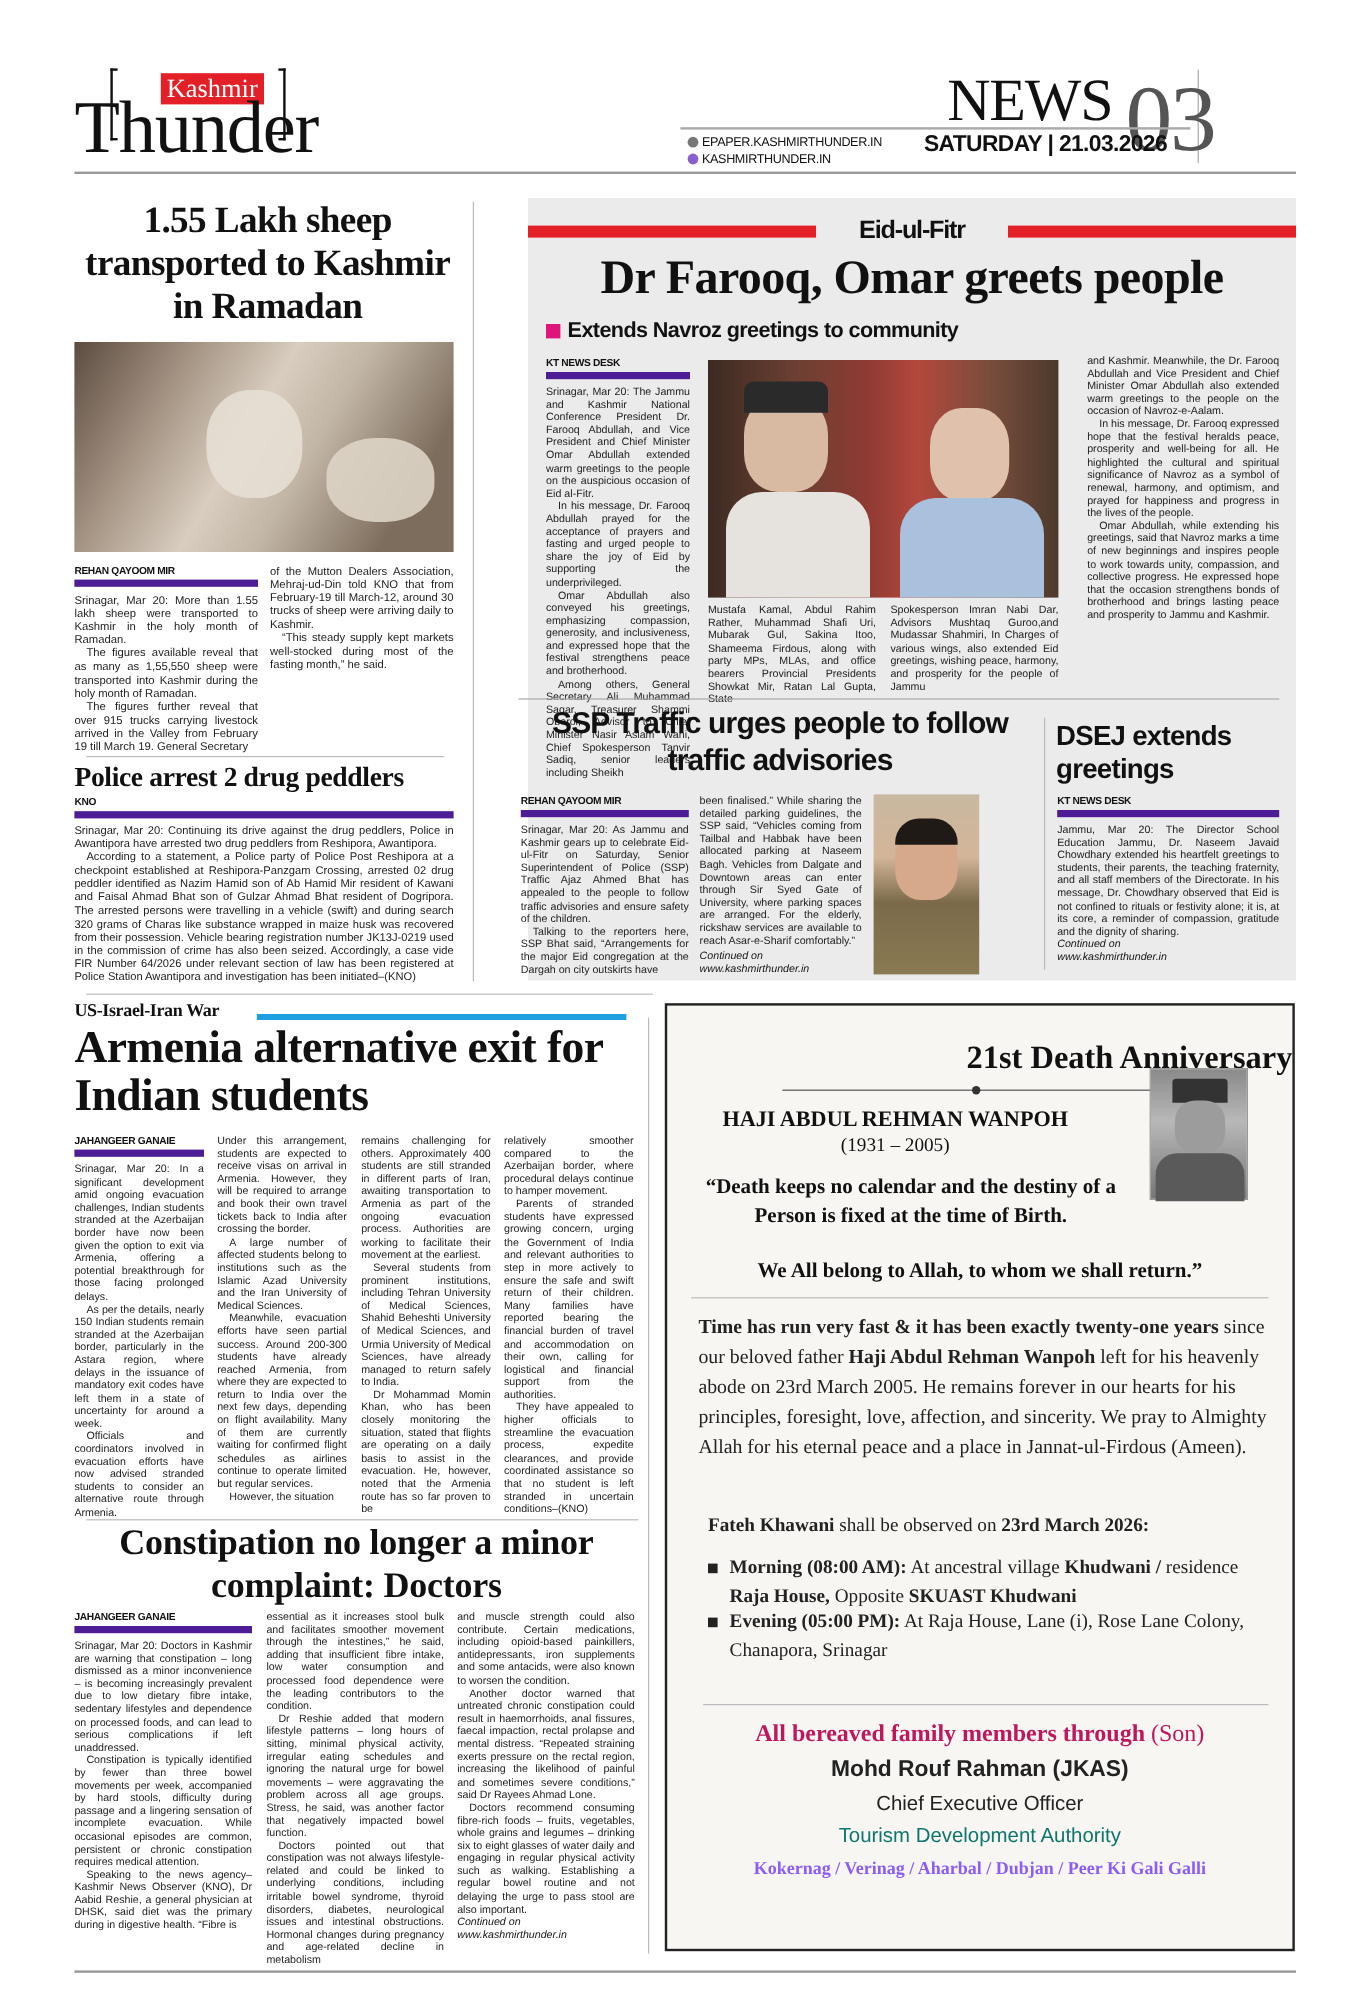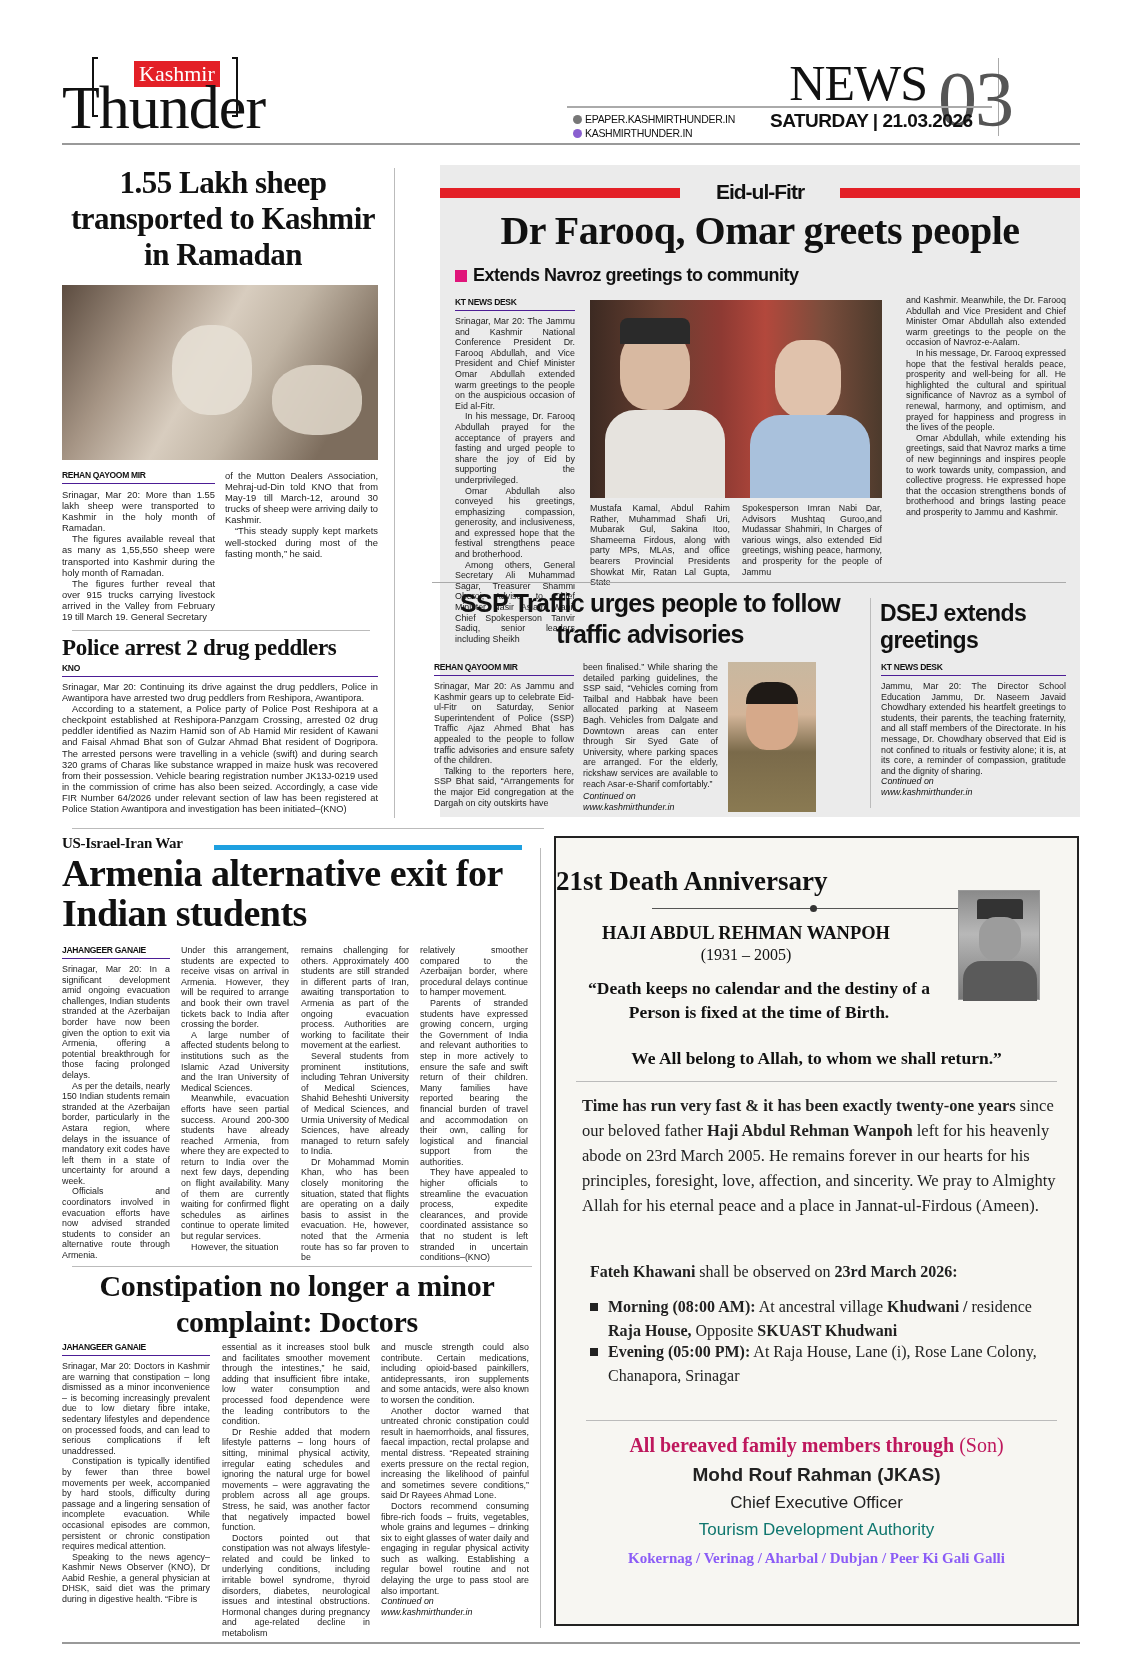--- a/index.html
+++ b/index.html
@@ -11,21 +11,21 @@
 .bracket{position:absolute;top:2px;width:6px;height:60px;border-top:2px solid #111;border-bottom:2px solid #111}
 .news-label{right:213px;top:58px;font-size:50px;line-height:50px;font-family:"Liberation Serif",serif;letter-spacing:-1px}
 .page-no{right:128px;top:60px;font-size:78px;line-height:78px;color:#555;font-family:"Liberation Serif",serif;letter-spacing:-2px}
 .vline-head{left:998px;top:58px;width:1px;height:78px;background:#aaa}
 .head-rule{left:567px;top:106px;width:425px;height:2px;background:#aaa}
 .urls{left:573px;top:112px;font-family:"Liberation Sans",sans-serif;font-size:10.5px;line-height:14px;letter-spacing:-0.3px}
 .url-icon{display:inline-block;width:9px;height:9px;border-radius:50%;margin-right:3px;vertical-align:-1px}
 .dateline{left:770px;top:110px;font-family:"Liberation Sans",sans-serif;font-size:19px;font-weight:bold;letter-spacing:-0.5px}
 .top-rule{left:62px;top:143px;width:1018px;height:2px;background:#999}
 h1,h2,h3{font-weight:bold}
-.byline{font-family:"Liberation Sans",sans-serif;font-weight:bold;font-size:8.5px;letter-spacing:-0.3px;border-bottom:1px solid #4c1d95;padding-bottom:3px;margin-bottom:5px}
+.byline{font-family:"Liberation Sans",sans-serif;font-weight:bold;font-size:8.5px;letter-spacing:-0.3px;border-bottom:6px solid #4c1d95;padding-bottom:3px;margin-bottom:5px}
 .body-text{font-family:"Liberation Sans",sans-serif;font-size:9.4px;line-height:11.1px;text-align:justify;color:#222}
 .body-text p{text-indent:10px}
 .body-text p.first{text-indent:0}
 .contd{font-style:italic;text-align:left;font-family:"Liberation Sans",sans-serif;font-size:9.4px;line-height:11px}
 .grey-panel{left:440px;top:165px;width:640px;height:652px;background:#ebebeb}
 .vdiv{background:#bbb;width:1px}
 .hdiv{background:#bbb;height:1px}
 .photo{background:linear-gradient(135deg,#6b5a4a,#a89886 40%,#cfc6b8 60%,#7a6a58);}
 .ad-box{left:554px;top:836px;width:525px;height:790px;border:2px solid #222;background:#f7f6f2}
 .ad-inner{position:absolute;inset:0;font-family:"DejaVu Serif",serif}
@@ -59,21 +59,21 @@
 </div>
 <div class="abs" style="left:62px;top:470px;width:153px">
   <div class="byline">REHAN QAYOOM MIR</div>
   <div class="body-text">
     <p class="first">Srinagar, Mar 20: More than 1.55 lakh sheep were transported to Kashmir in the holy month of Ramadan.</p>
     <p>The figures available reveal that as many as 1,55,550 sheep were transported into Kashmir during the holy month of Ramadan.</p>
     <p>The figures further reveal that over 915 trucks carrying livestock arrived in the Valley from February 19 till March 19. General Secretary</p>
   </div>
 </div>
 <div class="abs body-text" style="left:225px;top:470px;width:153px">
-  <p class="first">of the Mutton Dealers Association, Mehraj-ud-Din told KNO that from May-19 till March-12, around 30 trucks of sheep were arriving daily to Kashmir.</p>
+  <p class="first">of the Mutton Dealers Association, Mehraj-ud-Din told KNO that from February-19 till March-12, around 30 trucks of sheep were arriving daily to Kashmir.</p>
   <p>“This steady supply kept markets well-stocked during most of the fasting month,” he said.</p>
 </div>
 <div class="abs hdiv" style="left:72px;top:630px;width:298px"></div>
 
 <div class="abs" style="left:62px;top:634px;width:316px">
   <h2 style="font-family:'Liberation Serif',serif;font-size:23px;line-height:28px;letter-spacing:-0.3px">Police arrest 2 drug peddlers</h2>
   <div class="byline" style="margin-top:1px">KNO</div>
   <div class="body-text" style="font-size:9.3px">
     <p class="first">Srinagar, Mar 20: Continuing its drive against the drug peddlers, Police in Awantipora have arrested two drug peddlers from Reshipora, Awantipora.</p>
     <p>According to a statement, a Police party of Police Post Reshipora at a checkpoint established at Reshipora-Panzgam Crossing, arrested 02 drug peddler identified as Nazim Hamid son of Ab Hamid Mir resident of Kawani and Faisal Ahmad Bhat son of Gulzar Ahmad Bhat resident of Dogripora. The arrested persons were travelling in a vehicle (swift) and during search 320 grams of Charas like substance wrapped in maize husk was recovered from their possession. Vehicle bearing registration number JK13J-0219 used in the commission of crime has also been seized. Accordingly, a case vide FIR Number 64/2026 under relevant section of law has been registered at Police Station Awantipora and investigation has been initiated–(KNO)</p>
@@ -191,21 +191,21 @@
     <p class="first">and muscle strength could also contribute. Certain medications, including opioid-based painkillers, antidepressants, iron supplements and some antacids, were also known to worsen the condition.</p>
     <p>Another doctor warned that untreated chronic constipation could result in haemorrhoids, anal fissures, faecal impaction, rectal prolapse and mental distress. “Repeated straining exerts pressure on the rectal region, increasing the likelihood of painful and sometimes severe conditions,” said Dr Rayees Ahmad Lone.</p>
     <p>Doctors recommend consuming fibre-rich foods – fruits, vegetables, whole grains and legumes – drinking six to eight glasses of water daily and engaging in regular physical activity such as walking. Establishing a regular bowel routine and not delaying the urge to pass stool are also important.</p>
   </div>
   <div class="contd" style="font-size:8.9px">Continued on</div>
   <div class="contd" style="font-size:8.9px">www.kashmirthunder.in</div>
 </div>
 
 <div class="abs ad-box">
   <div class="ad-inner">
-    <div style="position:absolute;left:0;right:0;top:28px;text-align:left;font-family:'Liberation Serif',serif;font-weight:bold;font-size:27px">21st Death Anniversary</div>
+    <div style="position:absolute;left:0;right:0;top:28px;text-align:right;font-family:'Liberation Serif',serif;font-weight:bold;font-size:27px">21st Death Anniversary</div>
     <div style="position:absolute;left:96px;width:325px;top:70px;height:1px;background:#555"></div>
     <div style="position:absolute;left:254px;top:67px;width:7px;height:7px;border-radius:50%;background:#333"></div>
     <div style="position:absolute;left:0;width:380px;top:85px;text-align:center;font-family:'Liberation Serif',serif;font-weight:bold;font-size:18.5px">HAJI ABDUL REHMAN WANPOH</div>
     <div style="position:absolute;left:0;width:380px;top:108px;text-align:center;font-family:'Liberation Serif',serif;font-size:16px">(1931 – 2005)</div>
     <div style="position:absolute;left:402px;top:52px;width:82px;height:110px;background:linear-gradient(180deg,#8a8a8a 0%,#b8b8b8 40%,#777 100%);border:1px solid #999">
       <div style="position:absolute;left:18px;top:8px;width:46px;height:20px;background:#333;border-radius:3px 3px 0 0"></div>
       <div style="position:absolute;left:20px;top:26px;width:42px;height:44px;background:#9c9c9c;border-radius:40%"></div>
       <div style="position:absolute;left:4px;top:70px;width:74px;height:40px;background:#5a5a5a;border-radius:18px 18px 0 0"></div>
     </div>
     <div style="position:absolute;left:18px;width:370px;top:138px;text-align:center;font-family:'Liberation Serif',serif;font-weight:bold;font-size:17.5px;line-height:24px">“Death keeps no calendar and the destiny of a Person is fixed at the time of Birth.</div>

